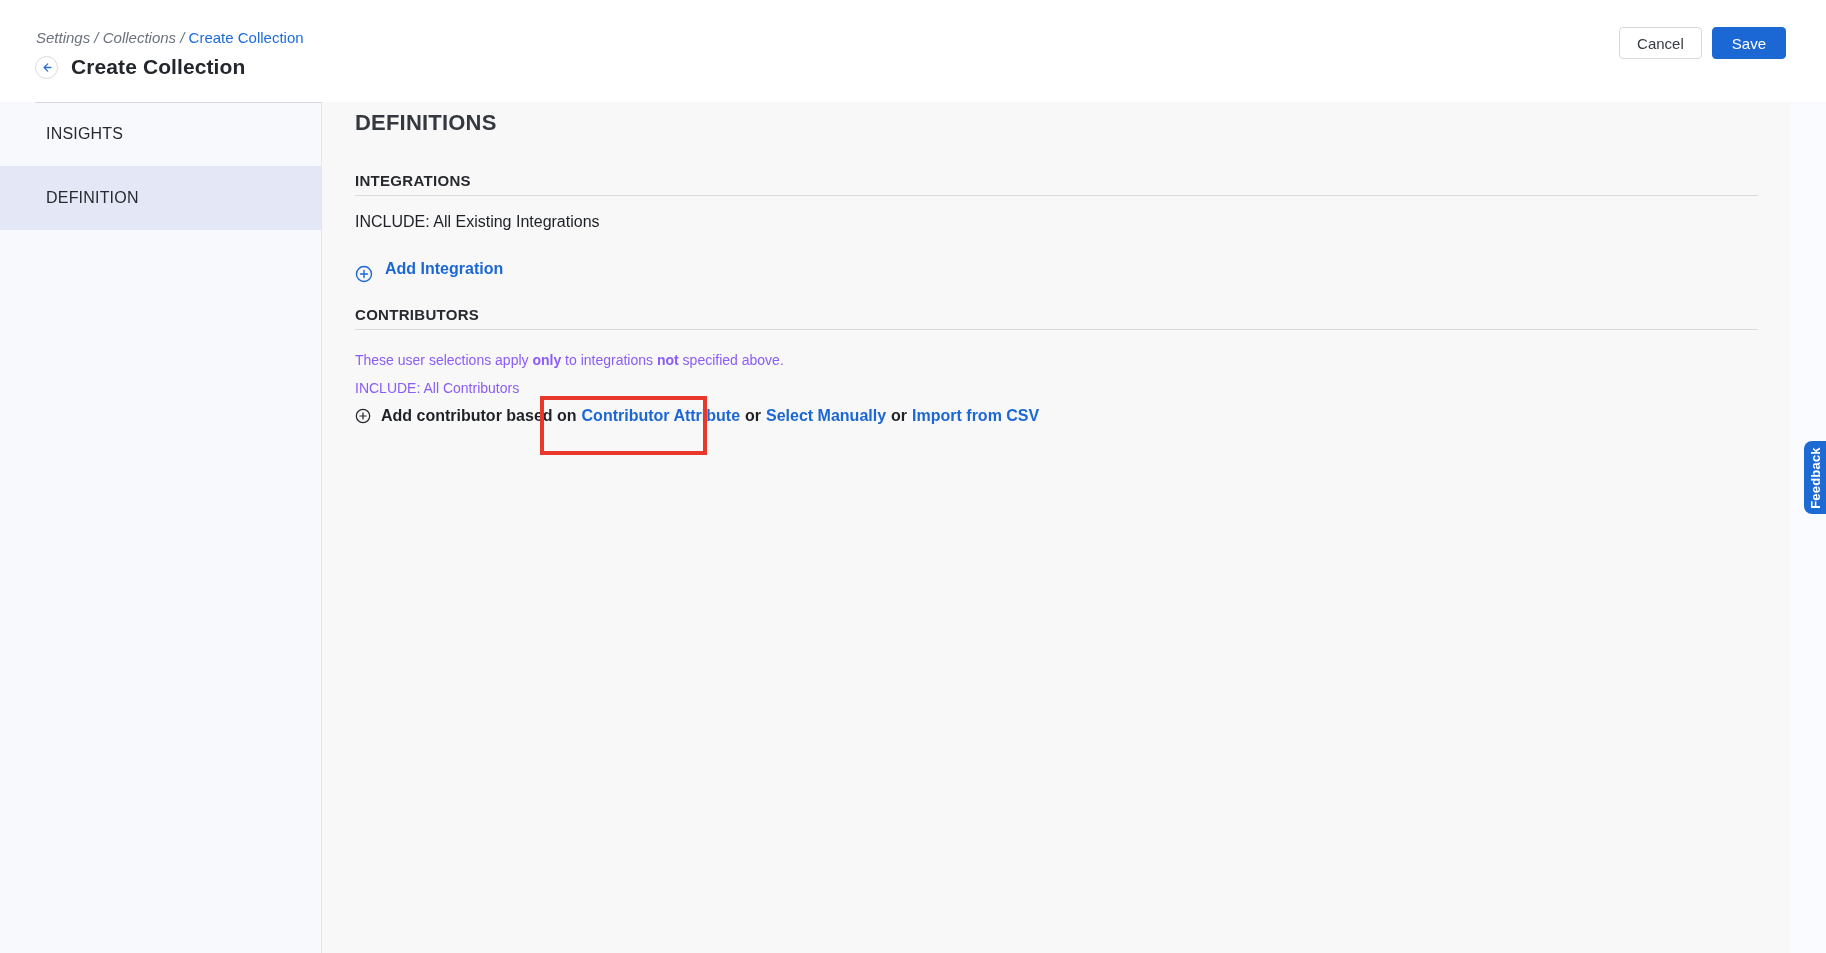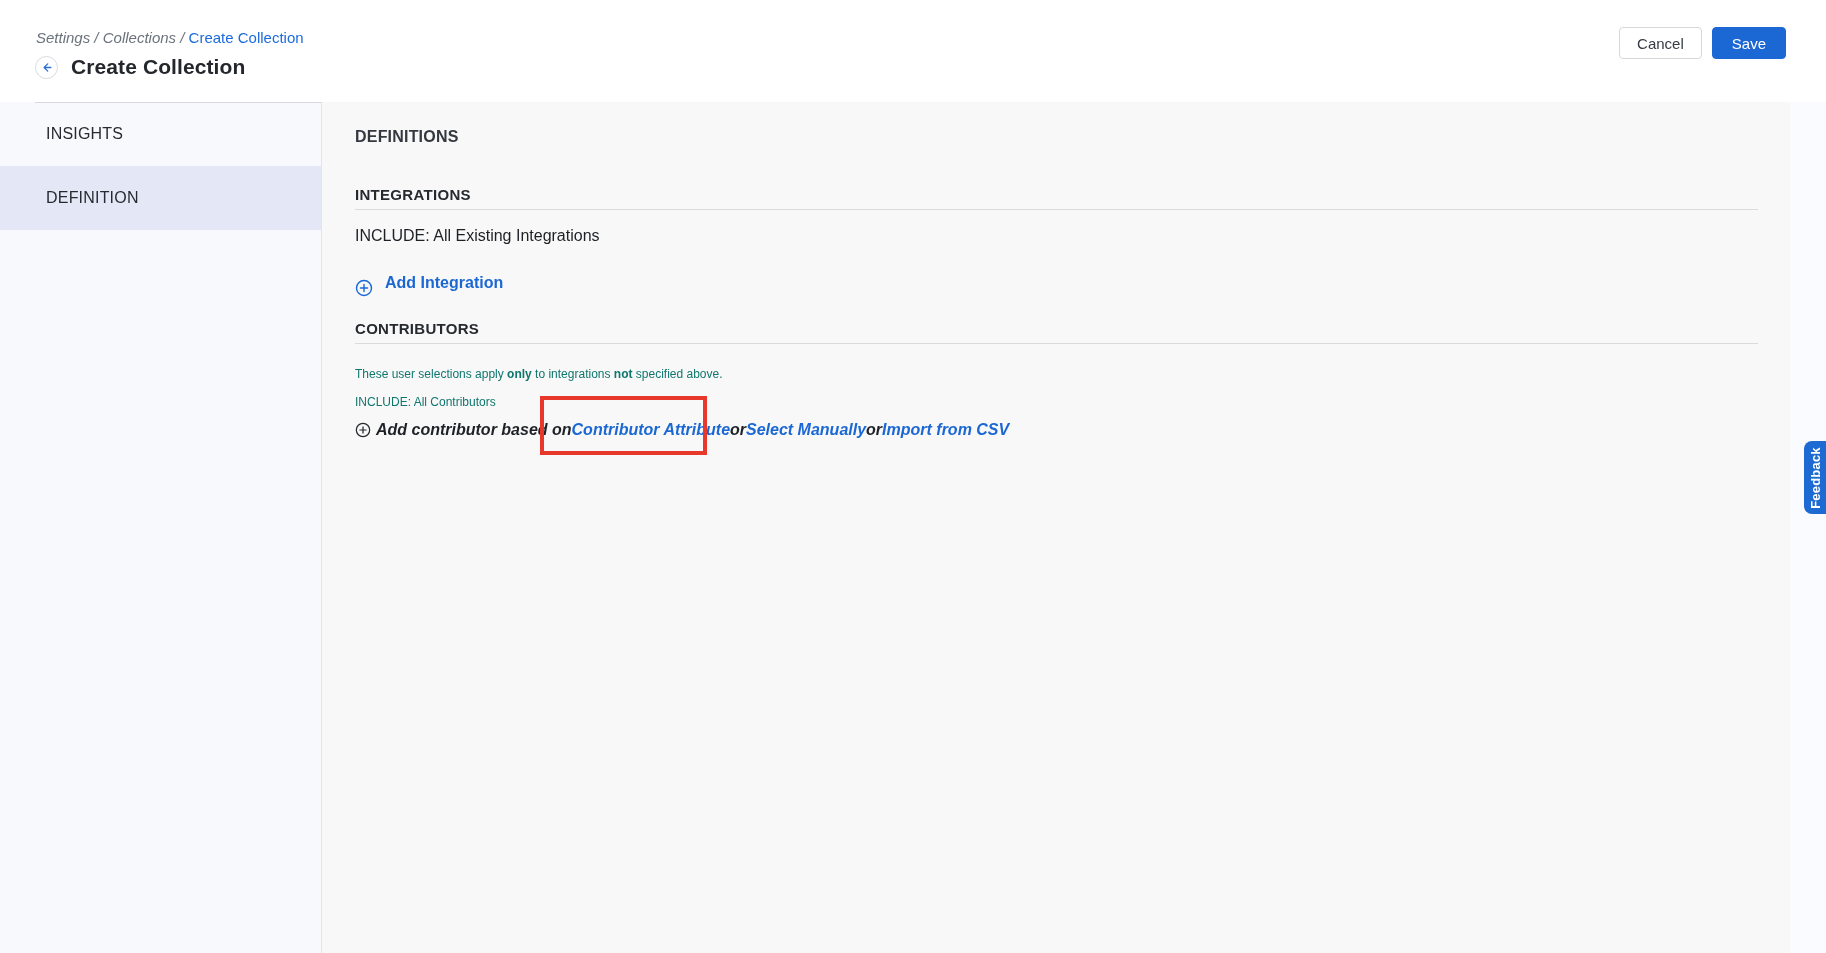--- a/index.html
+++ b/index.html
@@ -46,33 +46,33 @@
   .nav-item.active { background: #e4e8f6; }
 
   .content {
     width: 1468px; flex: 0 0 1468px;
     background: #f8f8f8; position: relative;
     padding: 0 32px 0 33px;
   }
   .right-strip { flex: 1; background: #fafbfe; }
 
   
-  .content h2 { margin-top: 22px; font-size: 16px; line-height: 26px; font-weight: 600; color: #34383f; letter-spacing: 0.2px; }
+  .content h2 { margin-top: 8px; font-size: 22px; line-height: 26px; font-weight: 600; color: #34383f; letter-spacing: 0.2px; }
   .section-label { font-size: 15px; font-weight: 600; color: #26292e; letter-spacing: 0.3px; line-height: 18px; }
   .sec-integrations { margin-top: 36px; }
   .sec-contributors { margin-top: 18px; }
   .divider { height: 1px; background: #dadbde; border: 0; margin-top: 5px; }
   .include-line { margin-top: 12px; font-size: 16px; line-height: 28px; color: #1d2025; }
   .add-row { margin-top: 24px; display: flex; height: 28px; }
   .add-row .icon { display: flex; align-items: center; margin-right: 12px; }
   .link-strong { color: #1b67d4; font-weight: 600; font-size: 16px; cursor: pointer; }
   .note-block { margin-top: 16px; }
-  .note-line { font-size: 12px; line-height: 28px; color: #0f766e; }
+  .note-line { font-size: 14px; line-height: 28px; color: #8b5cf6; }
   .note-line b { font-weight: 700; }
-  .contrib-add { display: flex; align-items: center; line-height: 28px; height: 28px; font-size: 16px; font-style: italic; }
+  .contrib-add { display: flex; align-items: center; gap: 5px; line-height: 28px; height: 28px; font-size: 16px; }
   .contrib-add .icon { display: flex; align-items: center; margin-right: 5px; }
   .contrib-add .dark-strong { font-weight: 600; color: #1e2126; }
 
   
   .annotation-rect {
     position: absolute; left: 218px; top: 294px;
     width: 167px; height: 59px;
     border: 4px solid #e8382c;
     pointer-events: none;
   }

